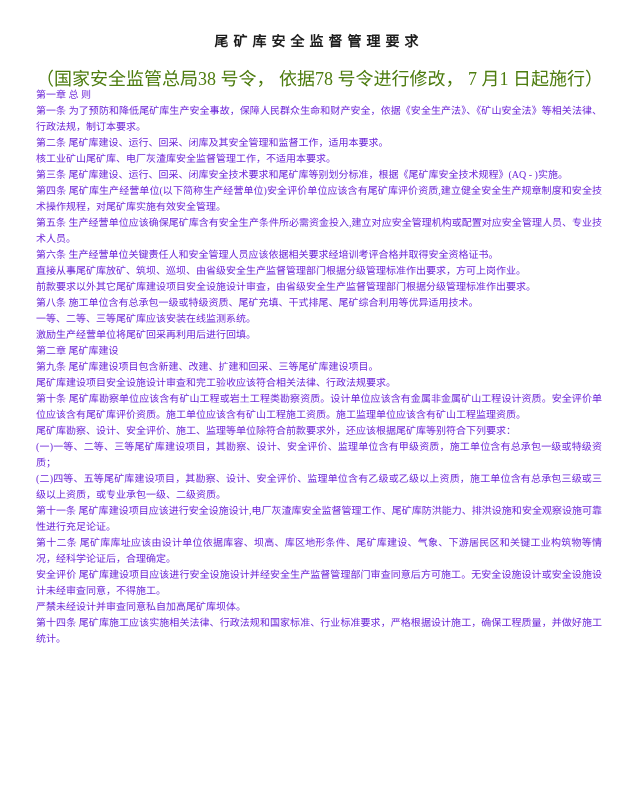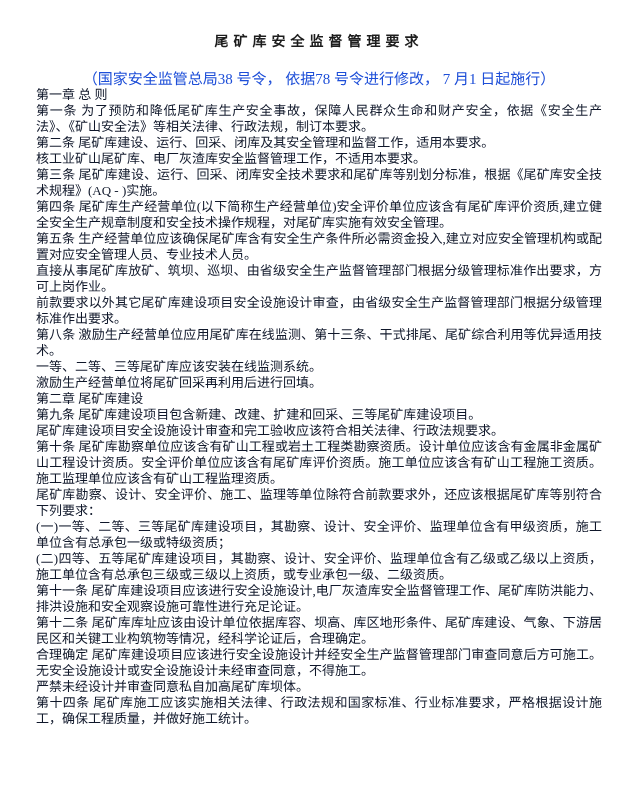--- a/index.html
+++ b/index.html
@@ -20,64 +20,65 @@
   }
   .doc-title {
     font-size: 14px;
     font-weight: bold;
     text-align: center;
     letter-spacing: 5px;
     margin: 8px 0 0 0;
     color: #1d1d1d;
   }
   .doc-subtitle {
-    font-size: 15px;
+    font-size: 18px;
     text-align: center;
     margin: 21px 0 0 0;
     line-height: 16px;
     white-space: pre-wrap;
-    color: #1d4ed8;
+    color: #4d7c0f;
   }
   .doc-body {
     margin-top: 0;
   }
   .para {
     margin: 0;
-    font-size: 13px;
+    font-size: 10px;
     line-height: 16px;
     text-align: justify;
     text-justify: inter-ideograph;
-    color: #0f172a;
+    color: #6d28d9;
   }
 </style>
 </head>
 <body>
 
 <div class="page">
   <h1 class="doc-title">尾矿库安全监督管理要求</h1>
   <p class="doc-subtitle">（国家安全监管总局38 号令， 依据78 号令进行修改， 7 月1 日起施行）</p>
   <div class="doc-body">
       <p class="para">第一章 总 则</p>
       <p class="para">第一条 为了预防和降低尾矿库生产安全事故，保障人民群众生命和财产安全，依据《安全生产法》、《矿山安全法》等相关法律、行政法规，制订本要求。</p>
       <p class="para">第二条 尾矿库建设、运行、回采、闭库及其安全管理和监督工作，适用本要求。</p>
       <p class="para">核工业矿山尾矿库、电厂灰渣库安全监督管理工作，不适用本要求。</p>
       <p class="para">第三条 尾矿库建设、运行、回采、闭库安全技术要求和尾矿库等别划分标准，根据《尾矿库安全技术规程》(AQ - )实施。</p>
       <p class="para">第四条 尾矿库生产经营单位(以下简称生产经营单位)安全评价单位应该含有尾矿库评价资质,建立健全安全生产规章制度和安全技术操作规程，对尾矿库实施有效安全管理。</p>
       <p class="para">第五条 生产经营单位应该确保尾矿库含有安全生产条件所必需资金投入,建立对应安全管理机构或配置对应安全管理人员、专业技术人员。</p>
+      <p class="para">第六条 生产经营单位关键责任人和安全管理人员应该依据相关要求经培训考评合格并取得安全资格证书。</p>
       <p class="para">直接从事尾矿库放矿、筑坝、巡坝、由省级安全生产监督管理部门根据分级管理标准作出要求，方可上岗作业。</p>
       <p class="para">前款要求以外其它尾矿库建设项目安全设施设计审查，由省级安全生产监督管理部门根据分级管理标准作出要求。</p>
-      <p class="para">第八条 激励生产经营单位应用尾矿库在线监测、第十三条、干式排尾、尾矿综合利用等优异适用技术。</p>
+      <p class="para">第八条 施工单位含有总承包一级或特级资质、尾矿充填、干式排尾、尾矿综合利用等优异适用技术。</p>
       <p class="para">一等、二等、三等尾矿库应该安装在线监测系统。</p>
       <p class="para">激励生产经营单位将尾矿回采再利用后进行回填。</p>
       <p class="para">第二章 尾矿库建设</p>
       <p class="para">第九条 尾矿库建设项目包含新建、改建、扩建和回采、三等尾矿库建设项目。</p>
       <p class="para">尾矿库建设项目安全设施设计审查和完工验收应该符合相关法律、行政法规要求。</p>
       <p class="para">第十条 尾矿库勘察单位应该含有矿山工程或岩土工程类勘察资质。设计单位应该含有金属非金属矿山工程设计资质。安全评价单位应该含有尾矿库评价资质。施工单位应该含有矿山工程施工资质。施工监理单位应该含有矿山工程监理资质。</p>
       <p class="para">尾矿库勘察、设计、安全评价、施工、监理等单位除符合前款要求外，还应该根据尾矿库等别符合下列要求：</p>
       <p class="para">(一)一等、二等、三等尾矿库建设项目，其勘察、设计、安全评价、监理单位含有甲级资质，施工单位含有总承包一级或特级资质；</p>
       <p class="para">(二)四等、五等尾矿库建设项目，其勘察、设计、安全评价、监理单位含有乙级或乙级以上资质，施工单位含有总承包三级或三级以上资质，或专业承包一级、二级资质。</p>
       <p class="para">第十一条 尾矿库建设项目应该进行安全设施设计,电厂灰渣库安全监督管理工作、尾矿库防洪能力、排洪设施和安全观察设施可靠性进行充足论证。</p>
       <p class="para">第十二条 尾矿库库址应该由设计单位依据库容、坝高、库区地形条件、尾矿库建设、气象、下游居民区和关键工业构筑物等情况，经科学论证后，合理确定。</p>
-      <p class="para">合理确定 尾矿库建设项目应该进行安全设施设计并经安全生产监督管理部门审查同意后方可施工。无安全设施设计或安全设施设计未经审查同意，不得施工。</p>
+      <p class="para">安全评价 尾矿库建设项目应该进行安全设施设计并经安全生产监督管理部门审查同意后方可施工。无安全设施设计或安全设施设计未经审查同意，不得施工。</p>
       <p class="para">严禁未经设计并审查同意私自加高尾矿库坝体。</p>
       <p class="para">第十四条 尾矿库施工应该实施相关法律、行政法规和国家标准、行业标准要求，严格根据设计施工，确保工程质量，并做好施工统计。</p>
     </div>
 </div>
 
 </body></html>

